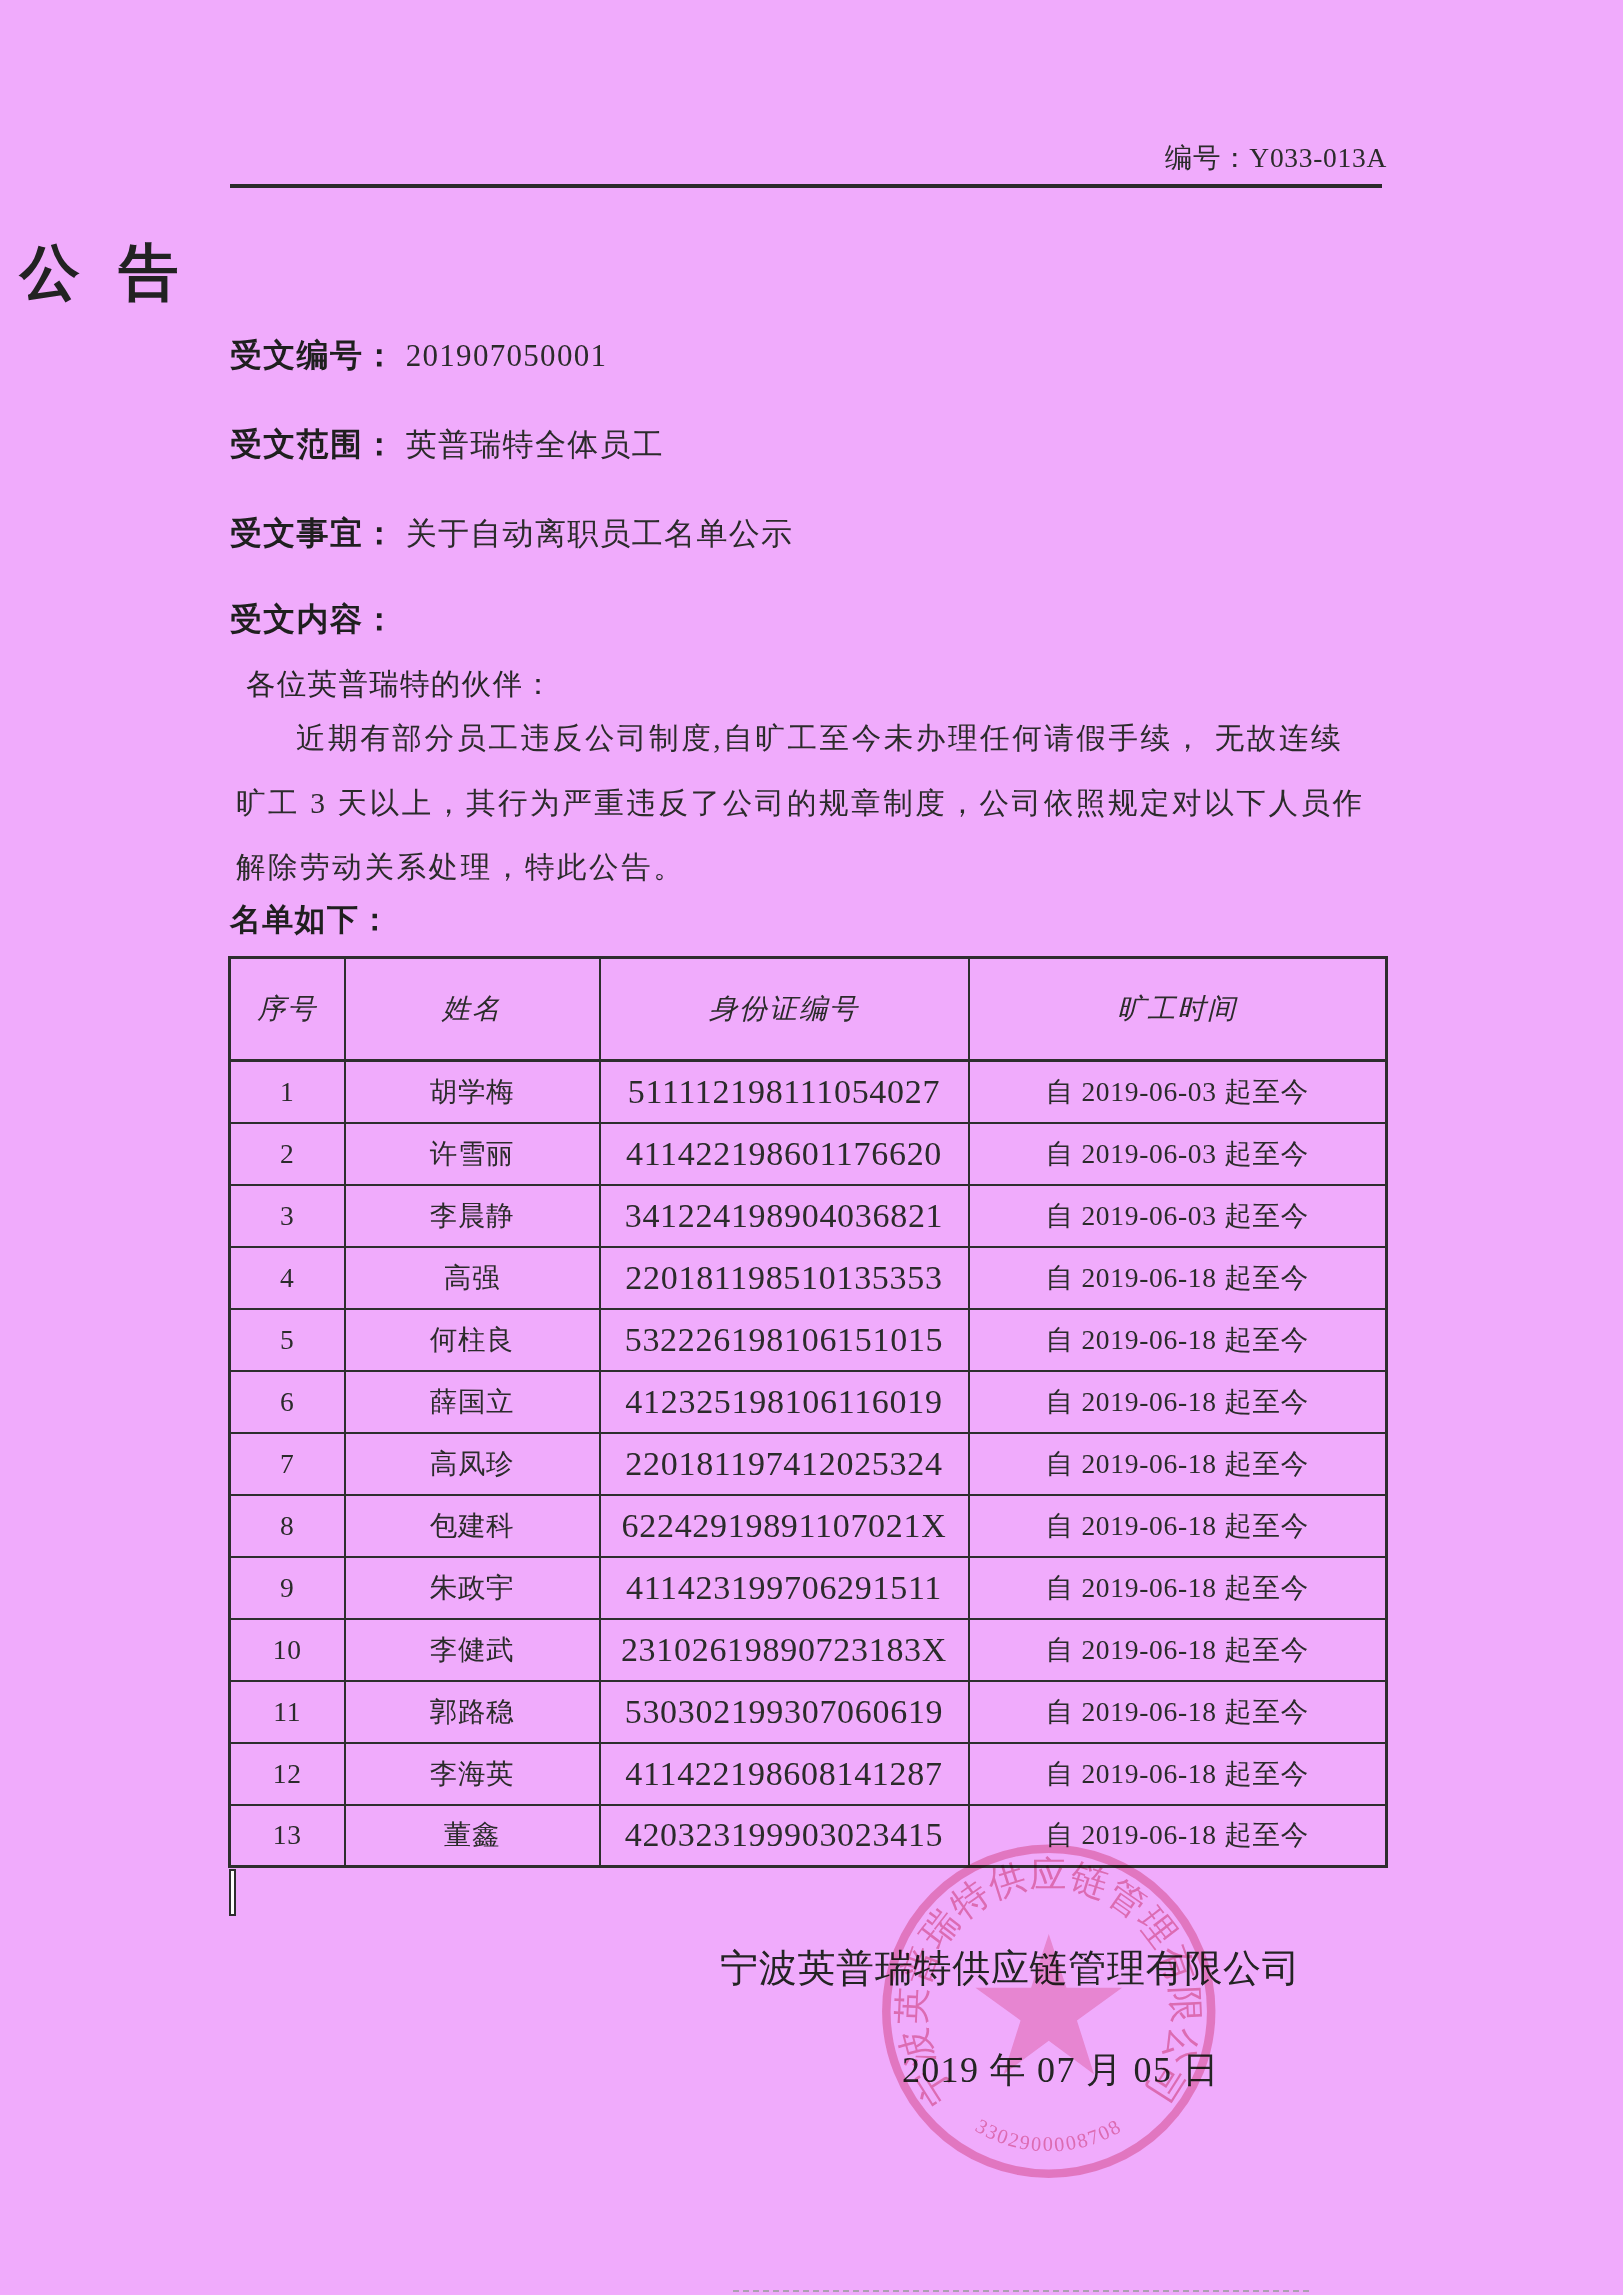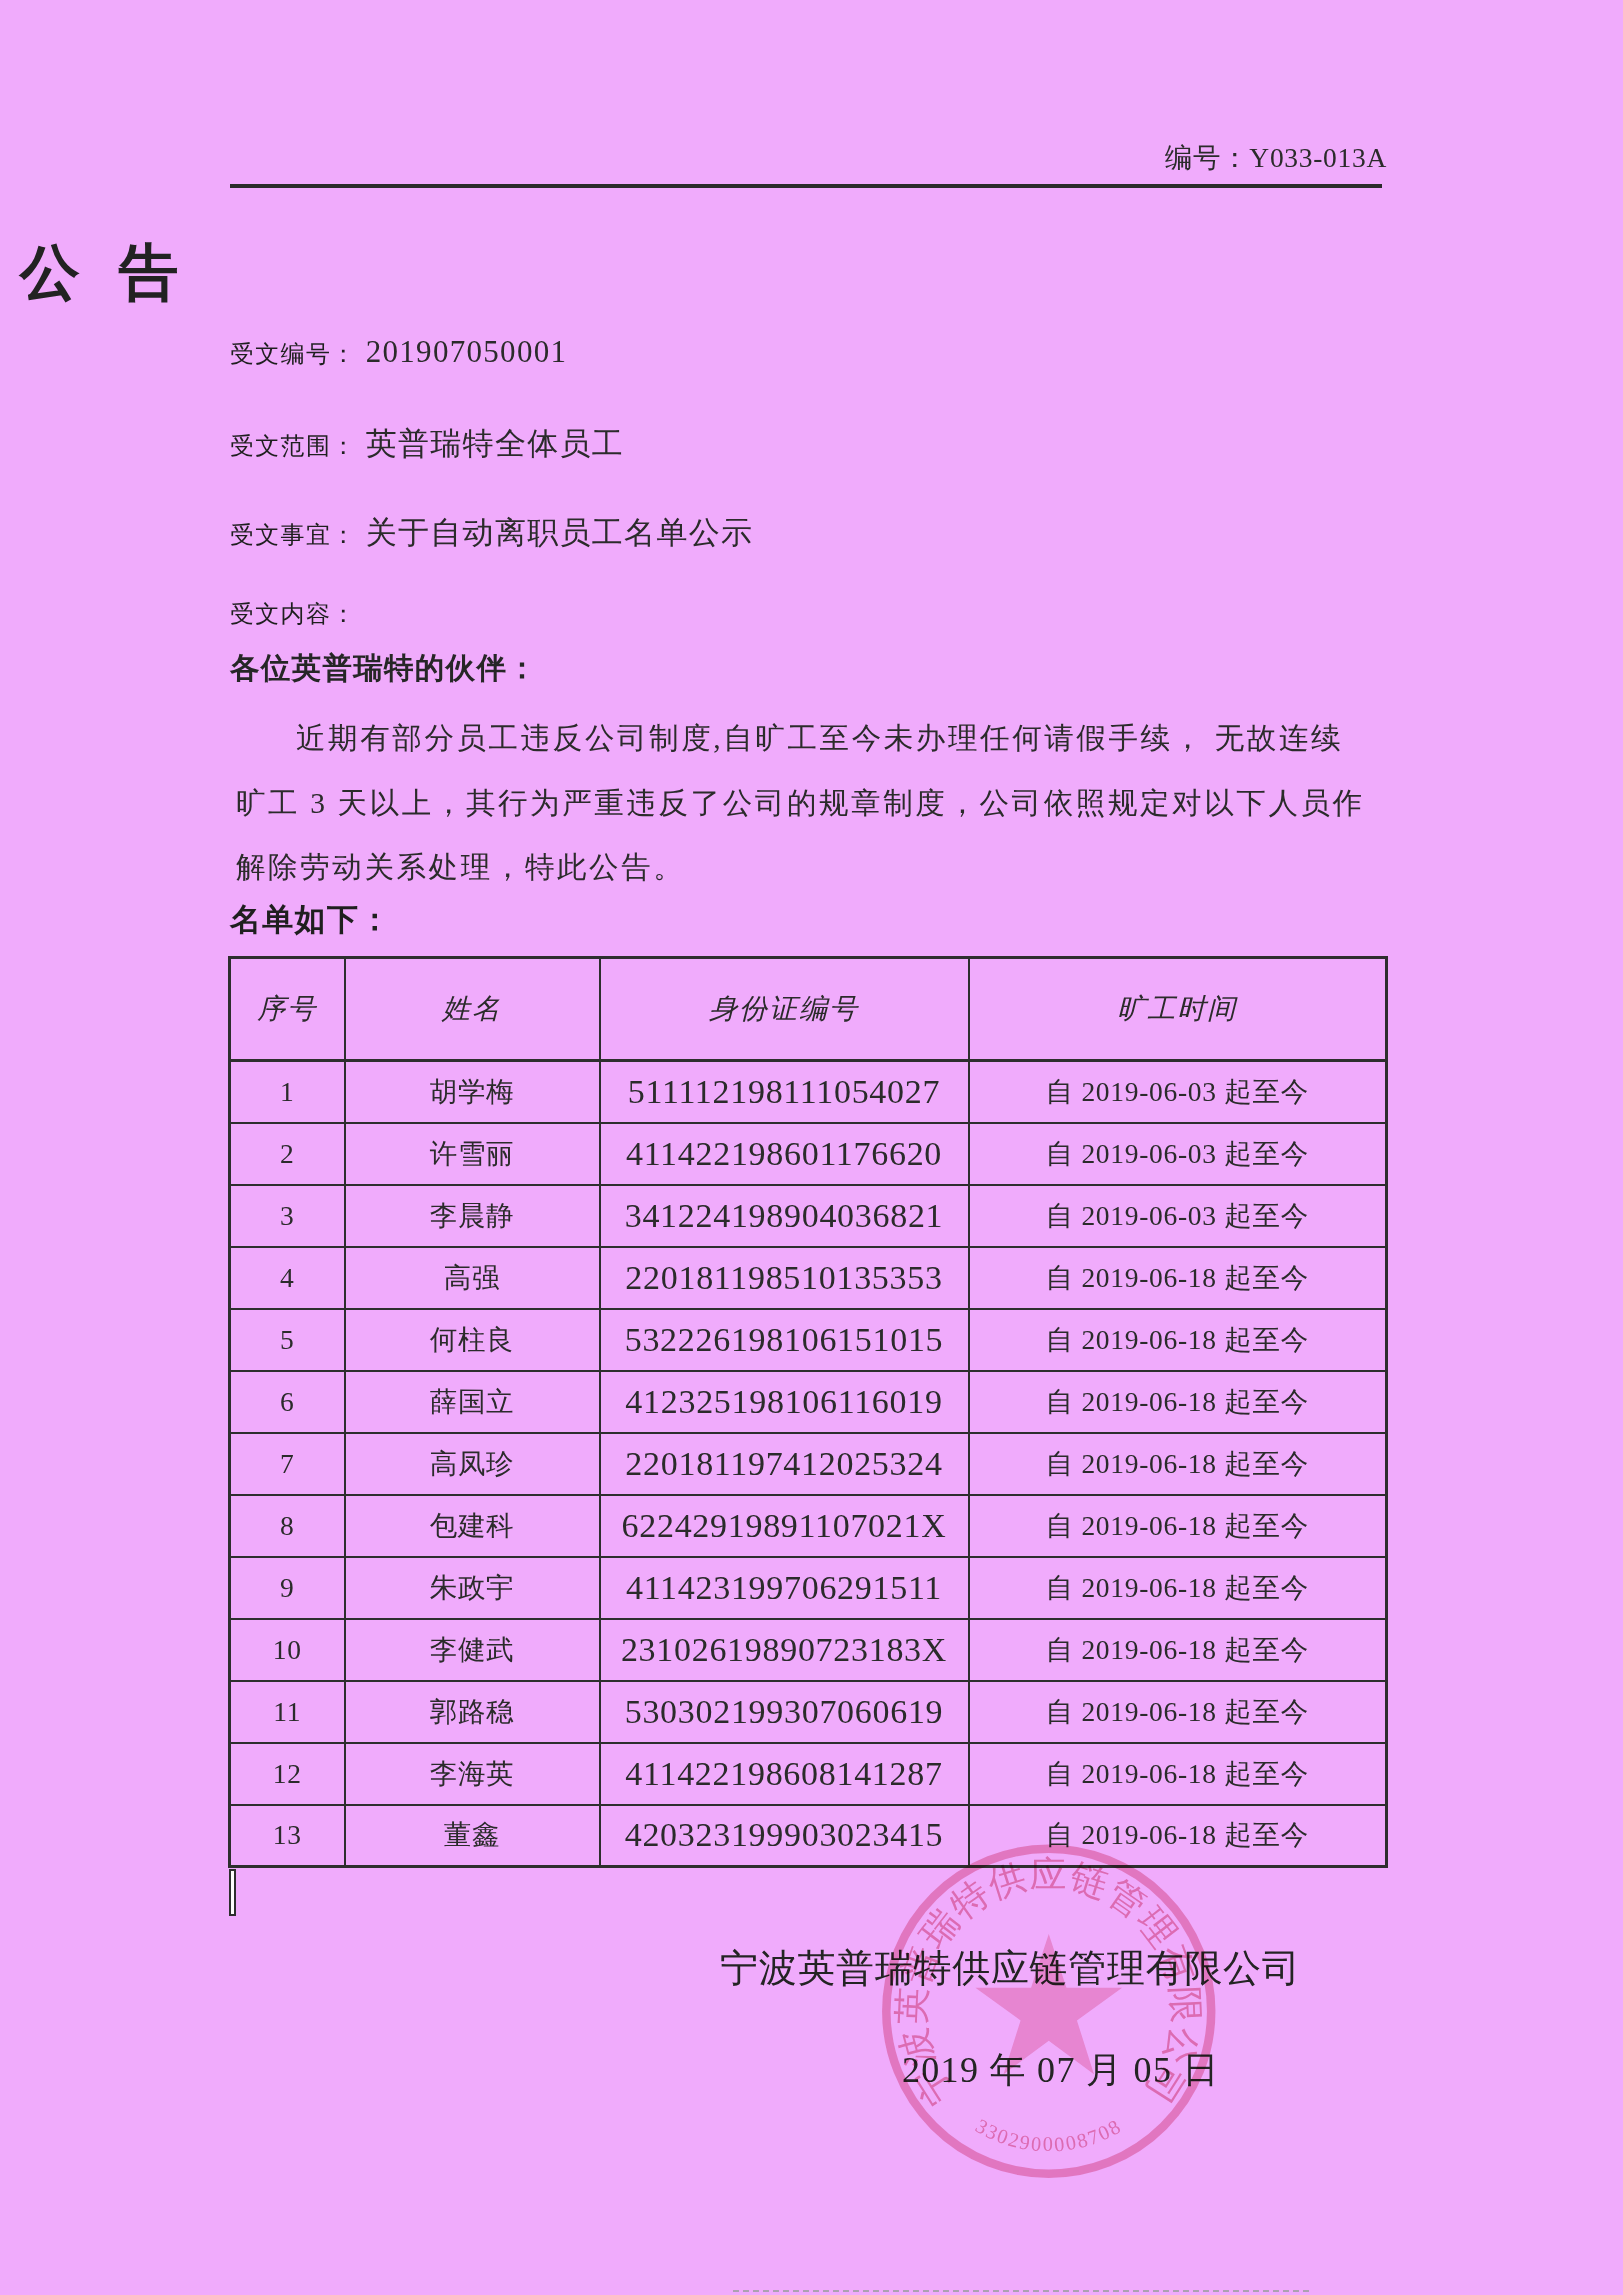--- a/index.html
+++ b/index.html
@@ -22,26 +22,26 @@
   }
   .title{
     position:absolute;top:225px;left:0;width:100%;margin:8px;
     text-align:left;font-size:60px;font-weight:bold;
     letter-spacing:11.8px;text-indent:11.8px;color:#222;
   }
   .field{position:absolute;left:230px;white-space:nowrap;}
   .f1{top:334px;} .f2{top:423px;} .f3{top:512px;} .f4{top:598px;}
   .lab{
     font-family:"Liberation Sans","DejaVu Sans",sans-serif;
-    font-weight:400;font-size:24px;color:#1f1f1f;letter-spacing:1.3px;
+    font-weight:700;font-size:32px;color:#1f1f1f;letter-spacing:1.3px;
   }
   .val{font-size:31px;margin-left:9.2px;color:#2b2b2b;letter-spacing:1.3px;}
   .sal{
-    position:absolute;left:230px;top:649px;margin:0;
-    font-size:29.5px;letter-spacing:1.3px;white-space:nowrap;font-weight:bold;
+    position:absolute;left:230px;top:649px;margin:16px;
+    font-size:29.5px;letter-spacing:1.3px;white-space:nowrap;
   }
   .bl{position:absolute;left:230px;width:1153px;margin:6px;
     font-size:29.5px;letter-spacing:2.6px;white-space:nowrap;color:#2b2b2b;}
   .l1{top:713px;text-indent:60px;}
   .l2{top:778px;}
   .l3{top:842px;}
   .listlab{
     position:absolute;left:230px;top:899px;
     font-family:"Liberation Sans","DejaVu Sans",sans-serif;
     font-weight:700;font-size:31px;letter-spacing:1.3px;color:#1f1f1f;

